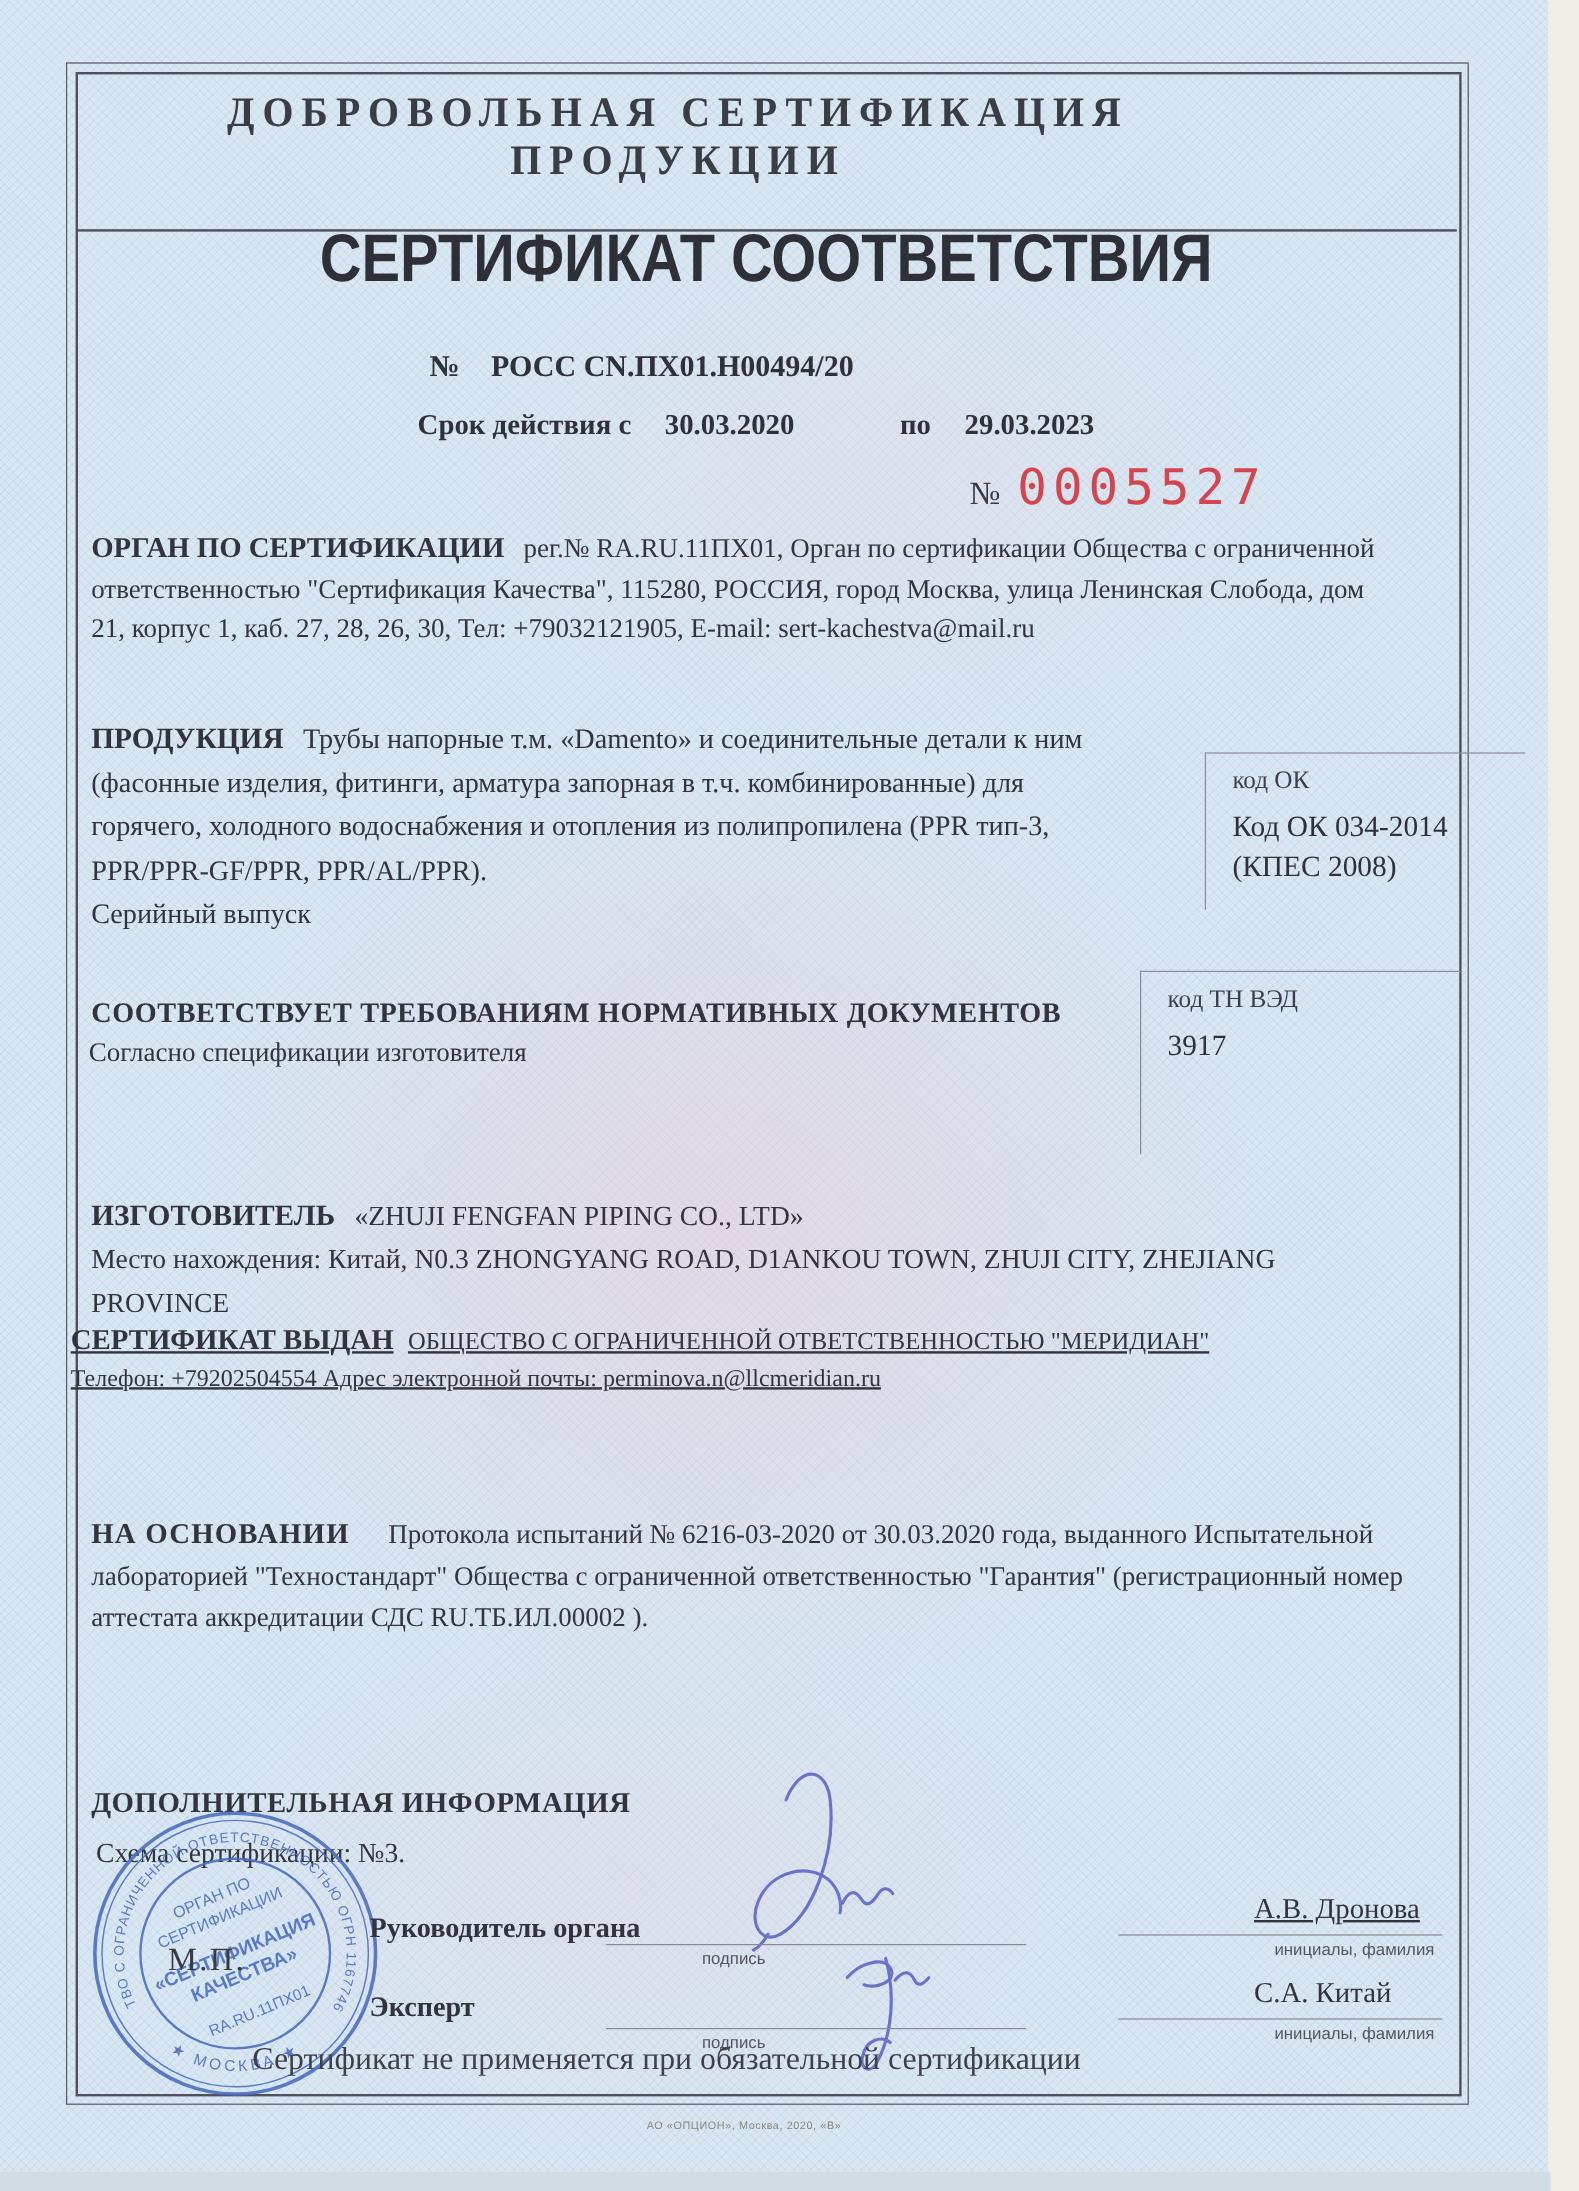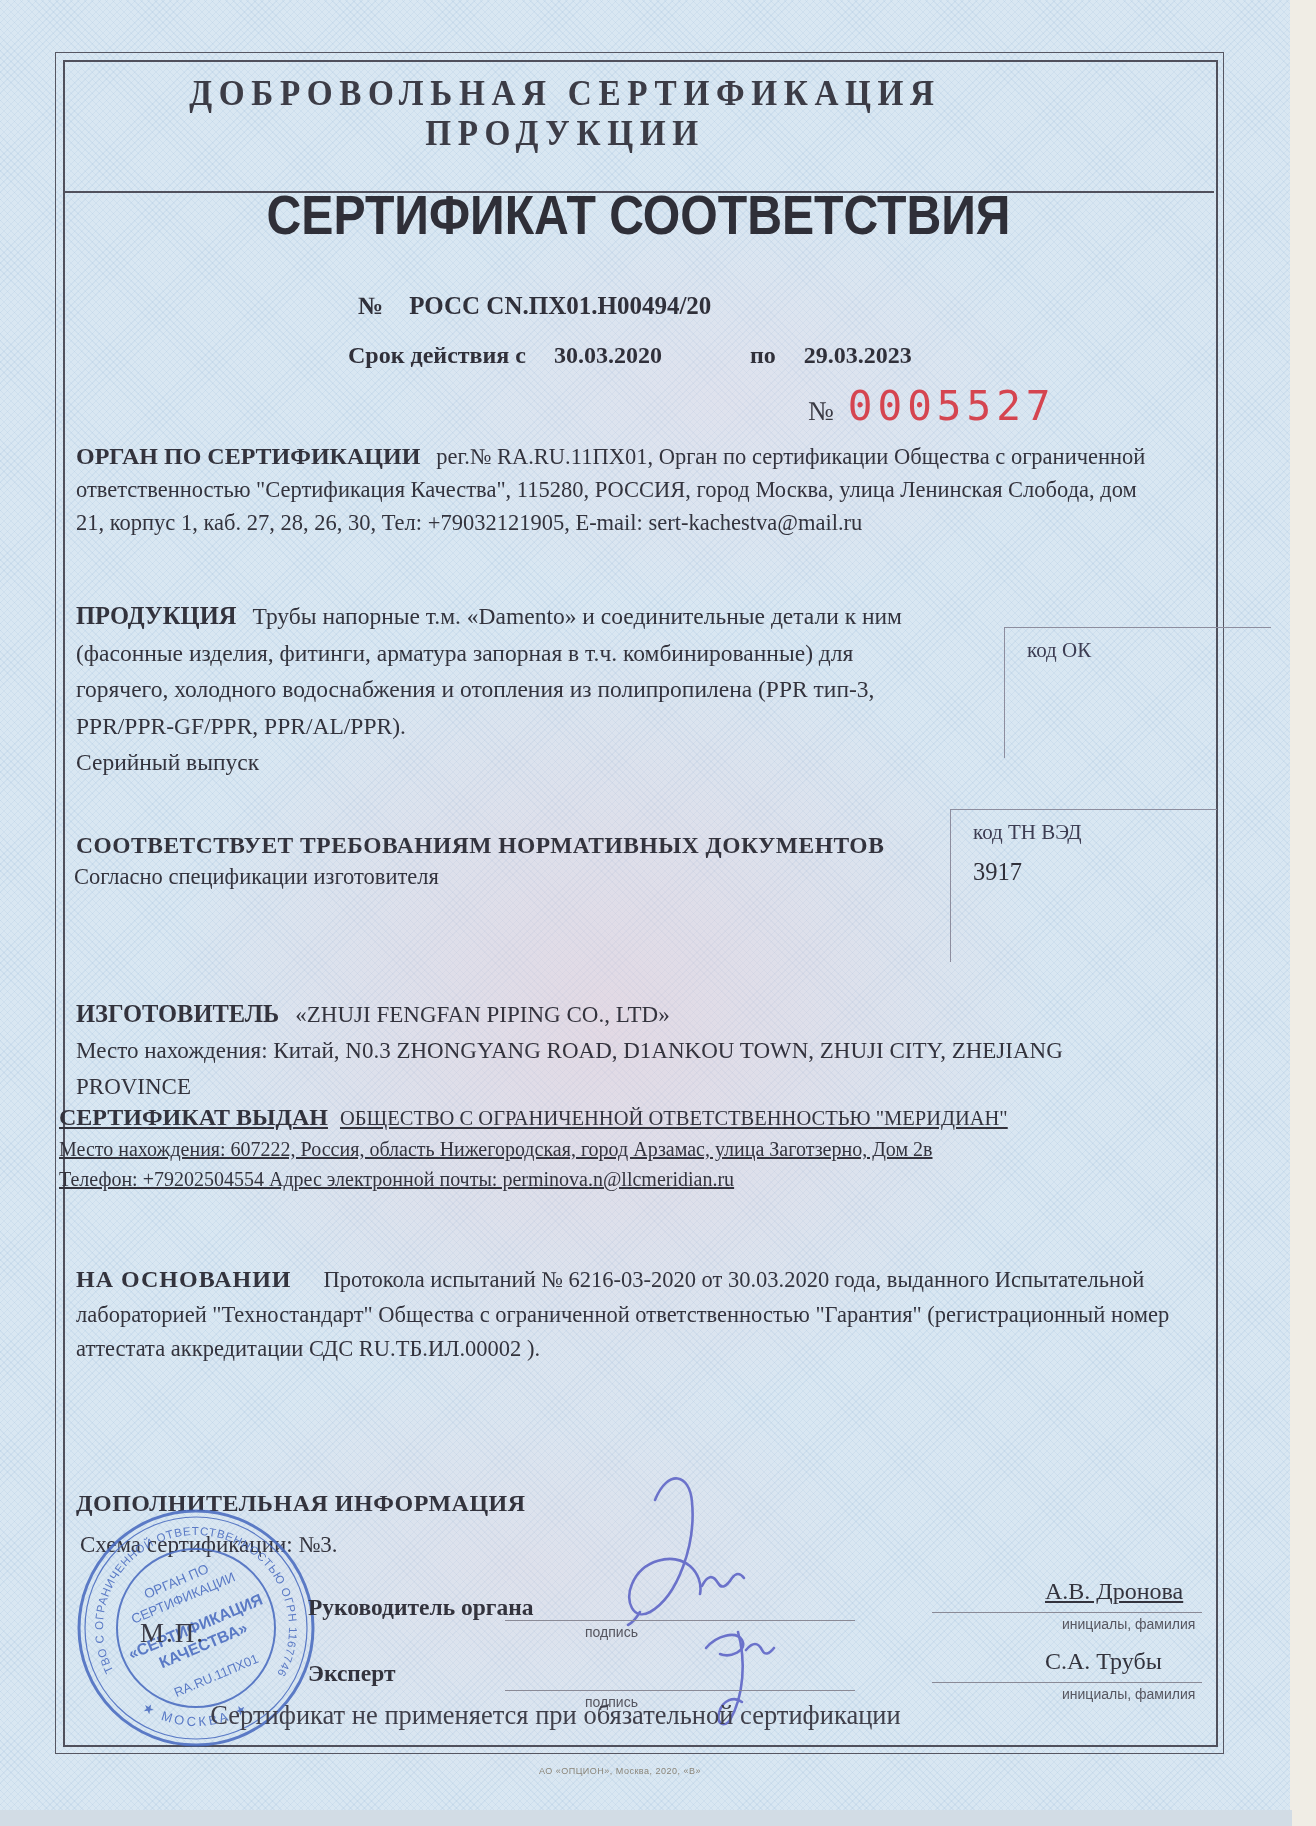--- a/index.html
+++ b/index.html
@@ -114,40 +114,40 @@
     <b class="h">ОРГАН ПО СЕРТИФИКАЦИИ</b><span>рег.№ RA.RU.11ПХ01, Орган по сертификации Общества с ограниченной ответственностью "Сертификация Качества", 115280, РОССИЯ, город Москва, улица Ленинская Слобода, дом 21, корпус 1, каб. 27, 28, 26, 30, Тел: +79032121905, E-mail: sert-kachestva@mail.ru</span>
   </p>
 
   <p class="abs para product">
     <b class="h">ПРОДУКЦИЯ</b><span>Трубы напорные т.м. «Damento» и соединительные детали к ним (фасонные изделия, фитинги, арматура запорная в т.ч. комбинированные) для горячего, холодного водоснабжения и отопления из полипропилена (PPR тип-3, PPR/PPR-GF/PPR, PPR/AL/PPR).</span>
     <span style="display:block">Серийный выпуск</span>
   </p>
 
   <div class="abs codebox okbox">
     <div class="lbl">код ОК</div>
+    <div class="val">Код ОК 034-2014 (КПЕС 2008)</div>
   </div>
 
   <div class="abs conforms-h">СООТВЕТСТВУЕТ ТРЕБОВАНИЯМ НОРМАТИВНЫХ ДОКУМЕНТОВ</div>
   <div class="abs conforms-t">Согласно спецификации изготовителя</div>
 
   <div class="abs codebox tnbox">
     <div class="lbl">код ТН ВЭД</div>
     <div class="val">3917</div>
   </div>
 
   <p class="abs para manufacturer">
     <b class="h">ИЗГОТОВИТЕЛЬ</b><span>«ZHUJI FENGFAN PIPING CO., LTD»</span>
     <span style="display:block">Место нахождения: Китай, N0.3 ZHONGYANG ROAD, D1ANKOU TOWN, ZHUJI CITY, ZHEJIANG PROVINCE</span>
   </p>
 
   <div class="abs issued">
     <div class="line1">
       <span class="h">СЕРТИФИКАТ ВЫДАН</span><span>ОБЩЕСТВО С ОГРАНИЧЕННОЙ ОТВЕТСТВЕННОСТЬЮ "МЕРИДИАН"</span>
     </div>
-    <div class="line2">Место нахождения: 607222, Россия, область Нижегородская, город Арзамас, улица Заготзерно, Дом 2в</div>
     <div class="line3">Телефон: +79202504554 Адрес электронной почты: perminova.n@llcmeridian.ru</div>
   </div>
 
   <p class="abs para basis">
     <b class="h">НА ОСНОВАНИИ</b><span>Протокола испытаний № 6216-03-2020 от 30.03.2020 года, выданного Испытательной лабораторией "Техностандарт" Общества с ограниченной ответственностью "Гарантия" (регистрационный номер аттестата аккредитации СДС RU.ТБ.ИЛ.00002 ).</span>
   </p>
 
   <div class="abs addinfo-h">ДОПОЛНИТЕЛЬНАЯ ИНФОРМАЦИЯ</div>
   <div class="abs addinfo-t">Схема сертификации: №3.</div>
 
@@ -196,21 +196,21 @@
   <div class="abs sig-role" style="left:308px;top:1594px;">Руководитель органа</div>
   <div class="sig-line" style="left:505px;top:1620px;width:350px;"></div>
   <div class="sig-cap" style="left:585px;top:1624px;">подпись</div>
   <div class="sig-name" style="left:1045px;top:1578px;text-decoration:underline;">А.В. Дронова</div>
   <div class="sig-line" style="left:932px;top:1612px;width:270px;"></div>
   <div class="sig-cap" style="left:1062px;top:1616px;">инициалы, фамилия</div>
 
   <div class="abs sig-role" style="left:308px;top:1660px;">Эксперт</div>
   <div class="sig-line" style="left:505px;top:1690px;width:350px;"></div>
   <div class="sig-cap" style="left:585px;top:1694px;">подпись</div>
-  <div class="sig-name" style="left:1045px;top:1648px;">С.А. Трубы</div>
+  <div class="sig-name" style="left:1045px;top:1648px;">С.А. Китай</div>
   <div class="sig-line" style="left:932px;top:1682px;width:270px;"></div>
   <div class="sig-cap" style="left:1062px;top:1686px;">инициалы, фамилия</div>
 
   <div class="abs bottom-note">Сертификат не применяется при обязательной сертификации</div>
 
   <div class="abs print-info">АО «ОПЦИОН», Москва, 2020, «В»</div>
 
 </div>
 
 </body></html>

